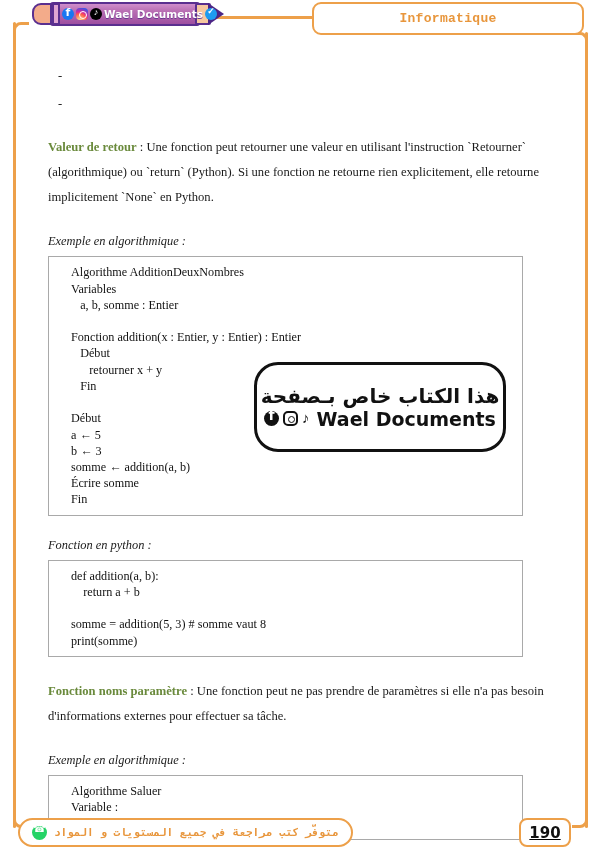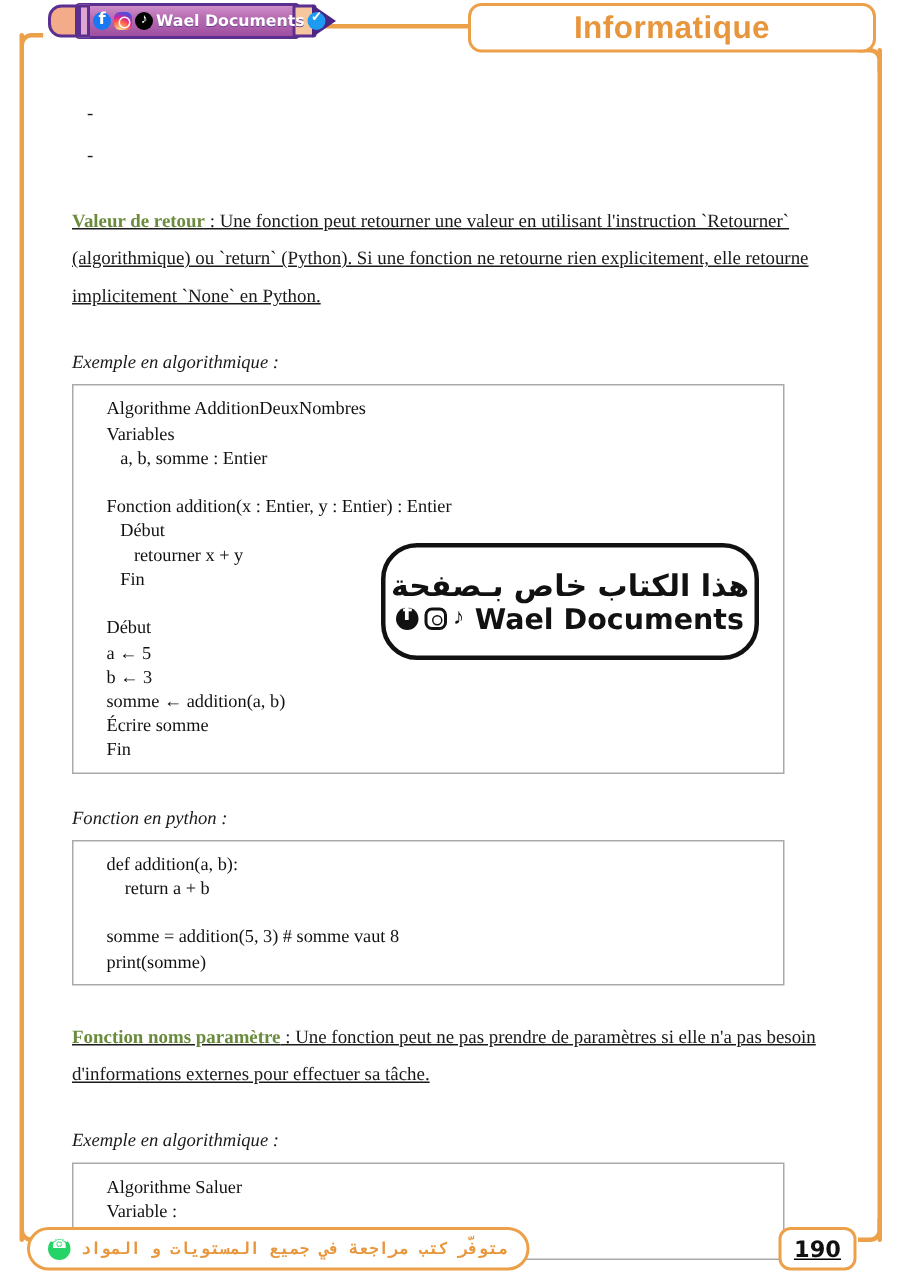--- a/index.html
+++ b/index.html
@@ -47,23 +47,23 @@
   .title-box {
     position: absolute;
     left: 312px; top: 2px;
     width: 272px; height: 33px;
     border: 2.5px solid #eda04a;
     border-radius: 9px;
     background: #ffffff;
     display: flex; align-items: center; justify-content: center;
   }
   .title-text {
-    font-family: Liberation Sans, sans-serif;
-    font-weight: bold;
-    font-size: 21px;
+    font-family: Liberation Mono, monospace;
+    font-weight: bold;
+    font-size: 13px;
     color: #e8963c;
     letter-spacing: .3px;
   }
 
   
   .pencil {
     position: absolute;
     left: 32px; top: 2px;
     width: 190px; height: 24px;
   }
@@ -169,21 +169,20 @@
   }
   .bullet-dash { width: 26px; flex: 0 0 26px; text-align: left; padding-left: 10px; }
   .bullet-term { font-weight: bold; }
 
   .para {
     font-size: 12.6px;
     color: #1a1a1a;
     line-height: 2.0;
     margin: 0 0 24px 0;
     text-align: left;
-    text-decoration: underline;
   }
   .lead {
     font-weight: bold;
     color: #6a8a3c;
     font-family: "Liberation Serif", serif;
   }
 
   .example-label {
     font-style: italic;
     font-size: 12.4px;
@@ -205,21 +204,21 @@
     font-size: 12.2px;
     line-height: 1.33;
     color: #111;
     white-space: pre;
   }
 
   
   .watermark {
     position: absolute;
     left: 254px; top: 362px;
-    width: 252px; height: 78px;
+    width: 252px; height: 90px;
     border: 3.5px solid #111;
     border-radius: 24px;
     background: rgba(255,255,255,0.92);
     display: flex; flex-direction: column;
     align-items: center; justify-content: center;
     gap: 1px;
   }
   .wm-ar {
     font-family: "DejaVu Sans", sans-serif;
     font-weight: bold;

